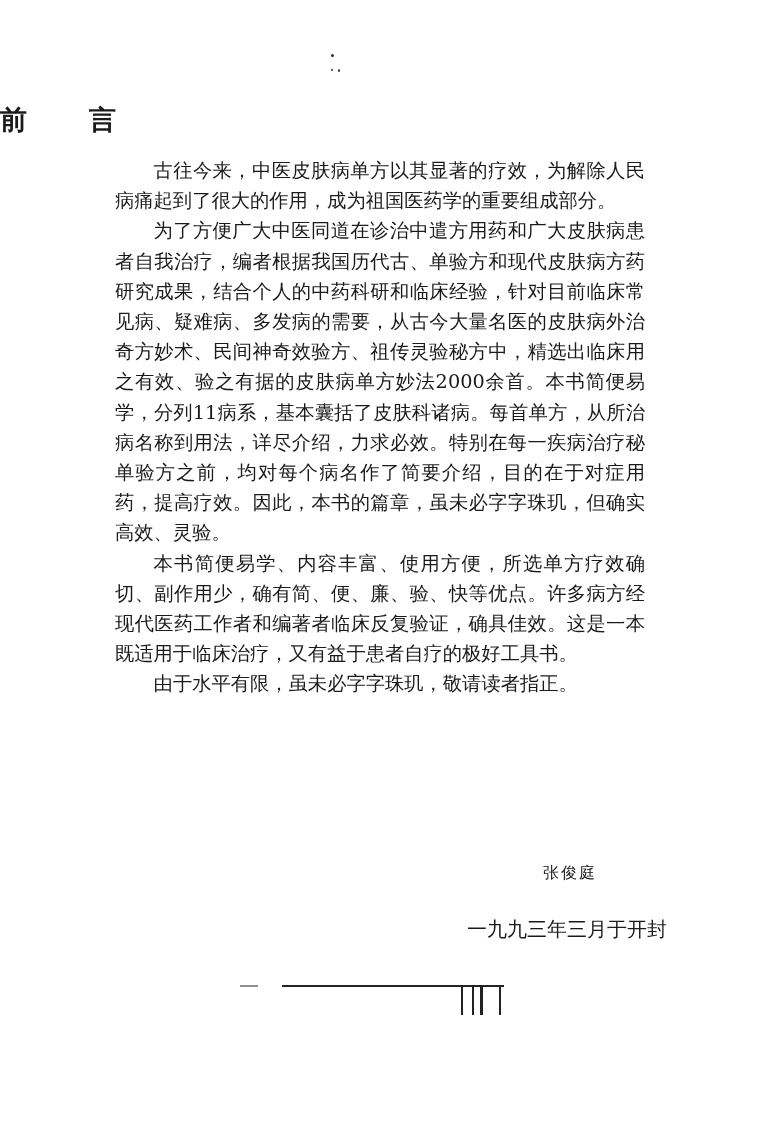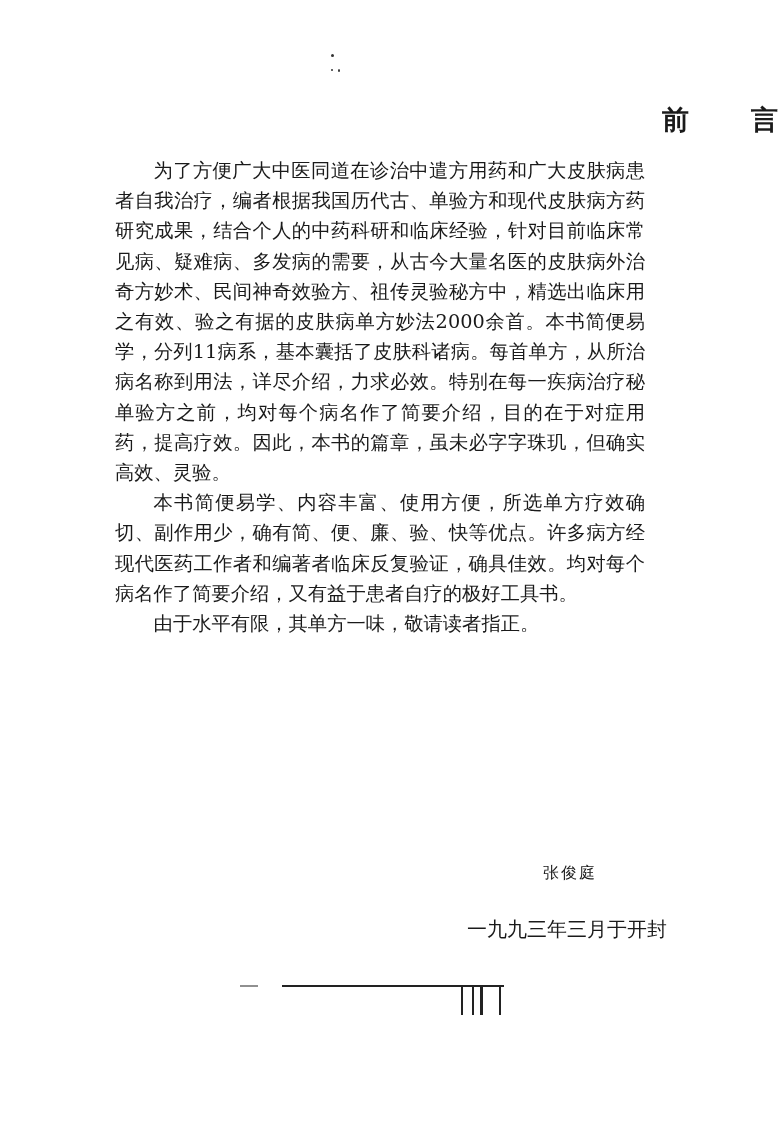--- a/index.html
+++ b/index.html
@@ -1,19 +1,19 @@
 <!DOCTYPE html>
 <html><head>
   <meta charset="utf-8">
   <style>
     html, body { margin: 0; padding: 0; background: #ffffff; }
     body { width: 778px; height: 1122px; position: relative; overflow: hidden;
            font-family: "DejaVu Serif", "Liberation Serif", serif; color: #1a1a1a; }
     .speck { position: absolute; background: #333; border-radius: 50%; }
-    .title { position: absolute; top: 102px; left: 0; width: 778px; text-align: right;
+    .title { position: absolute; top: 102px; left: 0; width: 778px; text-align: left;
              font-size: 27px; font-weight: bold; letter-spacing: 0; }
     .title span { display: inline-block; }
     .title .gap { width: 62px; }
     .body-text { position: absolute; left: 115px; width: 530px; top: 156px; }
     .para { margin: 0; font-size: 19.3px; line-height: 30.2px; text-align: justify;
             text-indent: 2em; }
     .sig { position: absolute; font-size: 17px; }
     .sig-name { top: 863px; left: 543px; letter-spacing: 2px; font-family: "DejaVu Sans", sans-serif; font-size: 16px; }
     .sig-date { top: 916px; left: 467px; font-family: "DejaVu Sans", sans-serif; font-size: 20px; }
     .footer-line { position: absolute; top: 985px; height: 1.5px; background: #222; }
@@ -24,23 +24,24 @@
 
 <div class="speck" style="left:331px;top:54px;width:3px;height:3px;"></div>
 <div class="speck" style="left:331px;top:69px;width:2px;height:2px;"></div>
 <div class="speck" style="left:338px;top:69px;width:2px;height:3px;"></div>
 
 <h1 class="title" style="margin:0;">
   <span>前</span><span class="gap"></span><span>言</span>
 </h1>
 
 <div class="body-text">
+  <p class="para">古往今来，中医皮肤病单方以其显著的疗效，为解除人民病痛起到了很大的作用，成为祖国医药学的重要组成部分。</p>
   <p class="para">为了方便广大中医同道在诊治中遣方用药和广大皮肤病患者自我治疗，编者根据我国历代古、单验方和现代皮肤病方药研究成果，结合个人的中药科研和临床经验，针对目前临床常见病、疑难病、多发病的需要，从古今大量名医的皮肤病外治奇方妙术、民间神奇效验方、祖传灵验秘方中，精选出临床用之有效、验之有据的皮肤病单方妙法2000余首。本书简便易学，分列11病系，基本囊括了皮肤科诸病。每首单方，从所治病名称到用法，详尽介绍，力求必效。特别在每一疾病治疗秘单验方之前，均对每个病名作了简要介绍，目的在于对症用药，提高疗效。因此，本书的篇章，虽未必字字珠玑，但确实高效、灵验。</p>
-  <p class="para">本书简便易学、内容丰富、使用方便，所选单方疗效确切、副作用少，确有简、便、廉、验、快等优点。许多病方经现代医药工作者和编著者临床反复验证，确具佳效。均对每个病名作了简要介绍，又有益于患者自疗的极好工具书。</p>
-  <p class="para">由于水平有限，其单方一味，敬请读者指正。</p>
+  <p class="para">本书简便易学、内容丰富、使用方便，所选单方疗效确切、副作用少，确有简、便、廉、验、快等优点。许多病方经现代医药工作者和编著者临床反复验证，确具佳效。这是一本既适用于临床治疗，又有益于患者自疗的极好工具书。</p>
+  <p class="para">由于水平有限，虽未必字字珠玑，敬请读者指正。</p>
 </div>
 
 <div class="sig sig-name">张俊庭</div>
 <div class="sig sig-date">一九九三年三月于开封</div>
 
 <div>
   <div class="footer-line" style="left:240px;width:18px;opacity:0.5;"></div>
   <div class="footer-line" style="left:282px;width:222px;"></div>
 </div>
 <div title="III">

